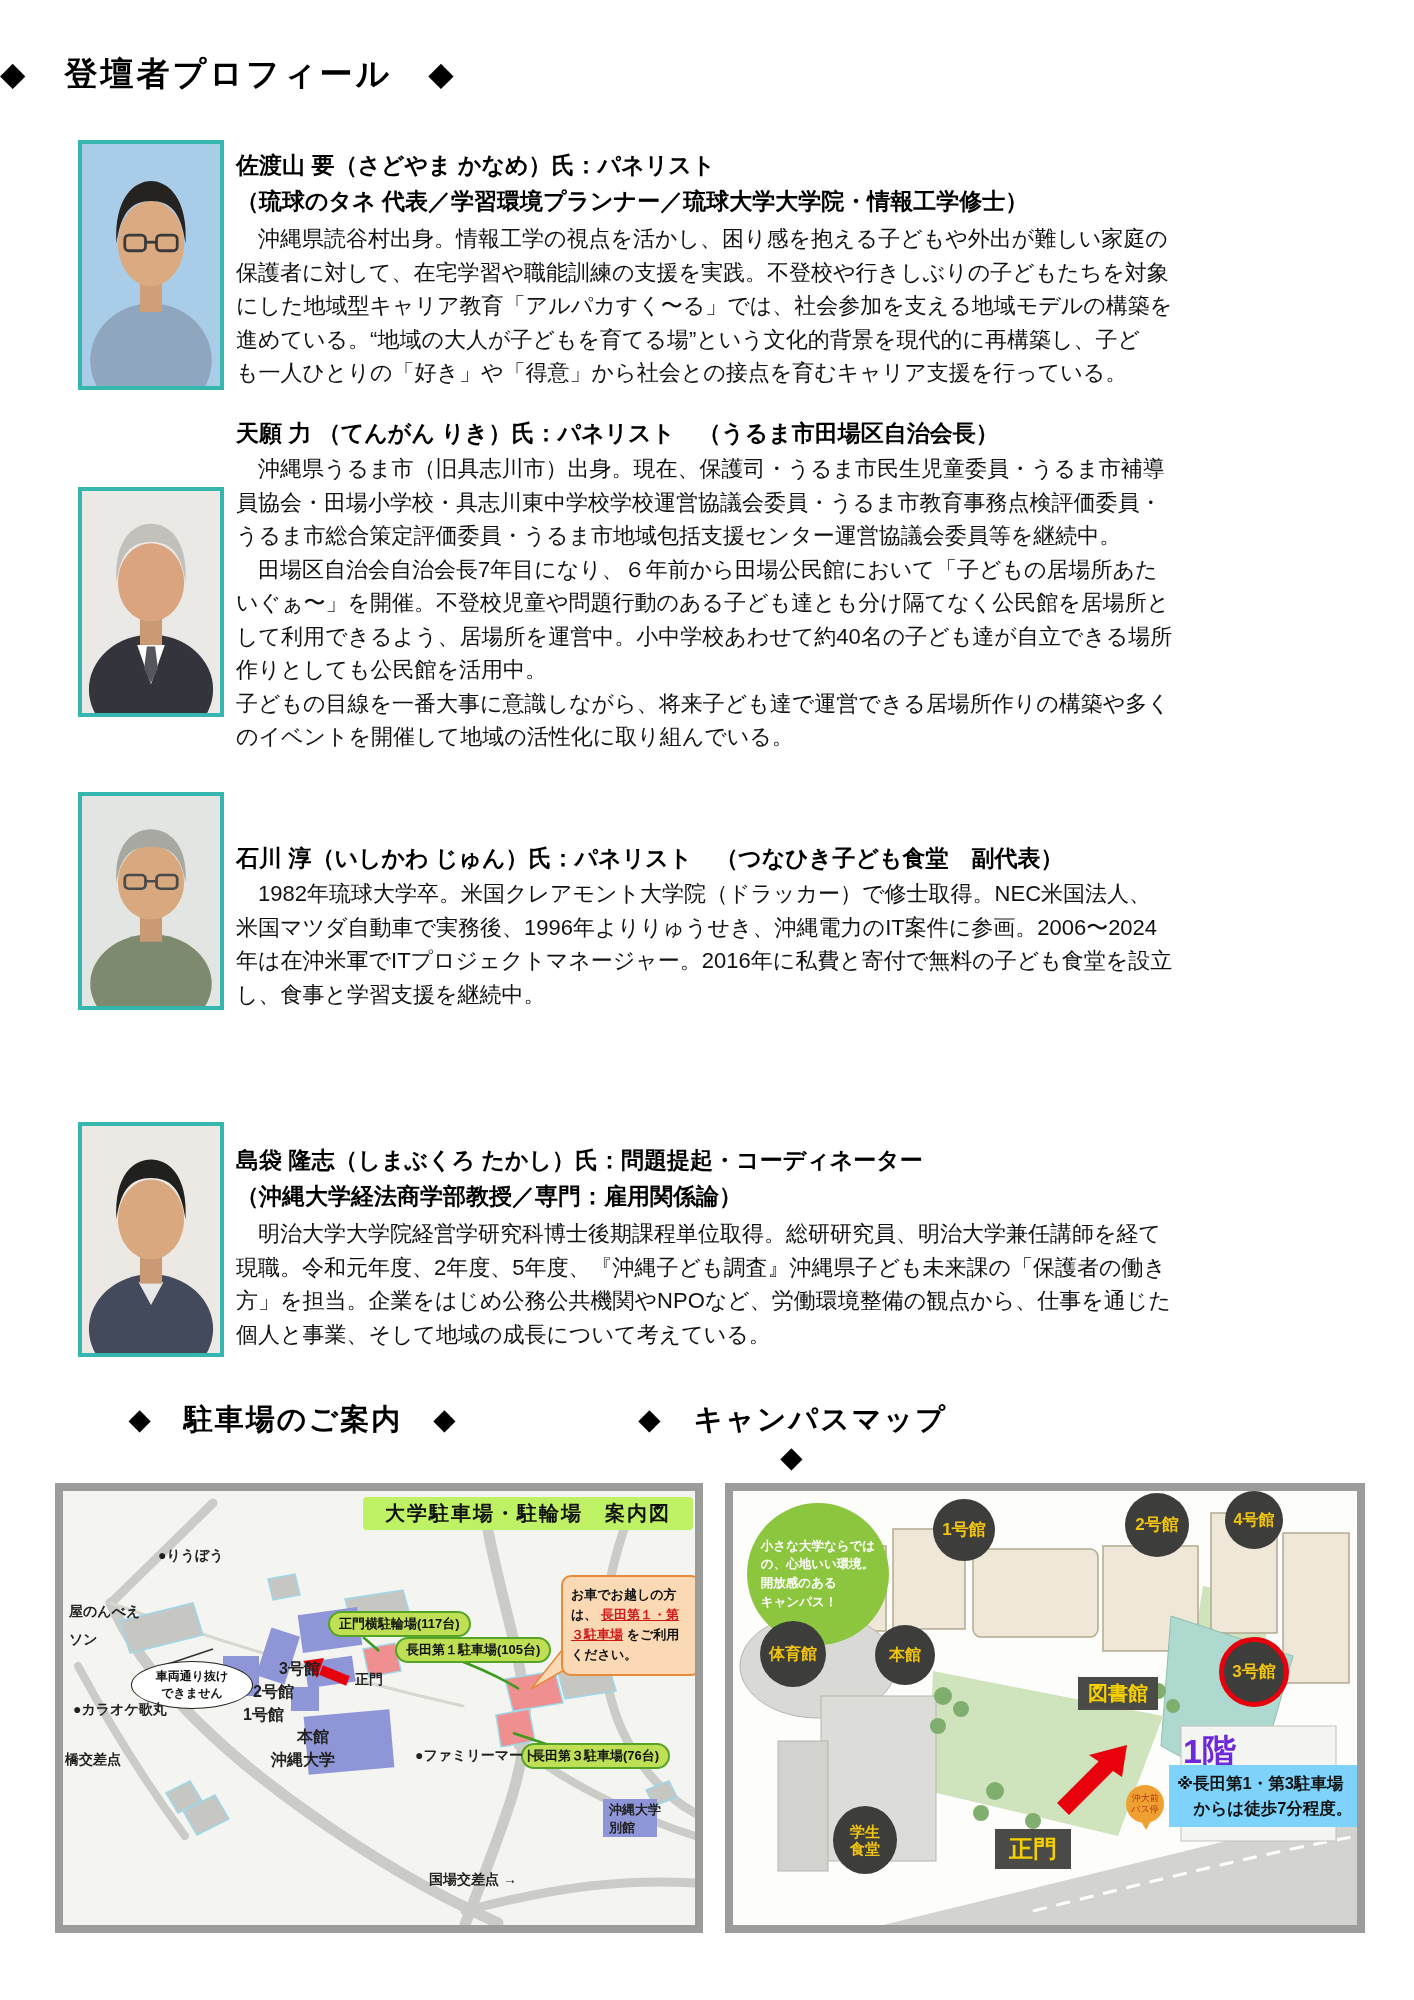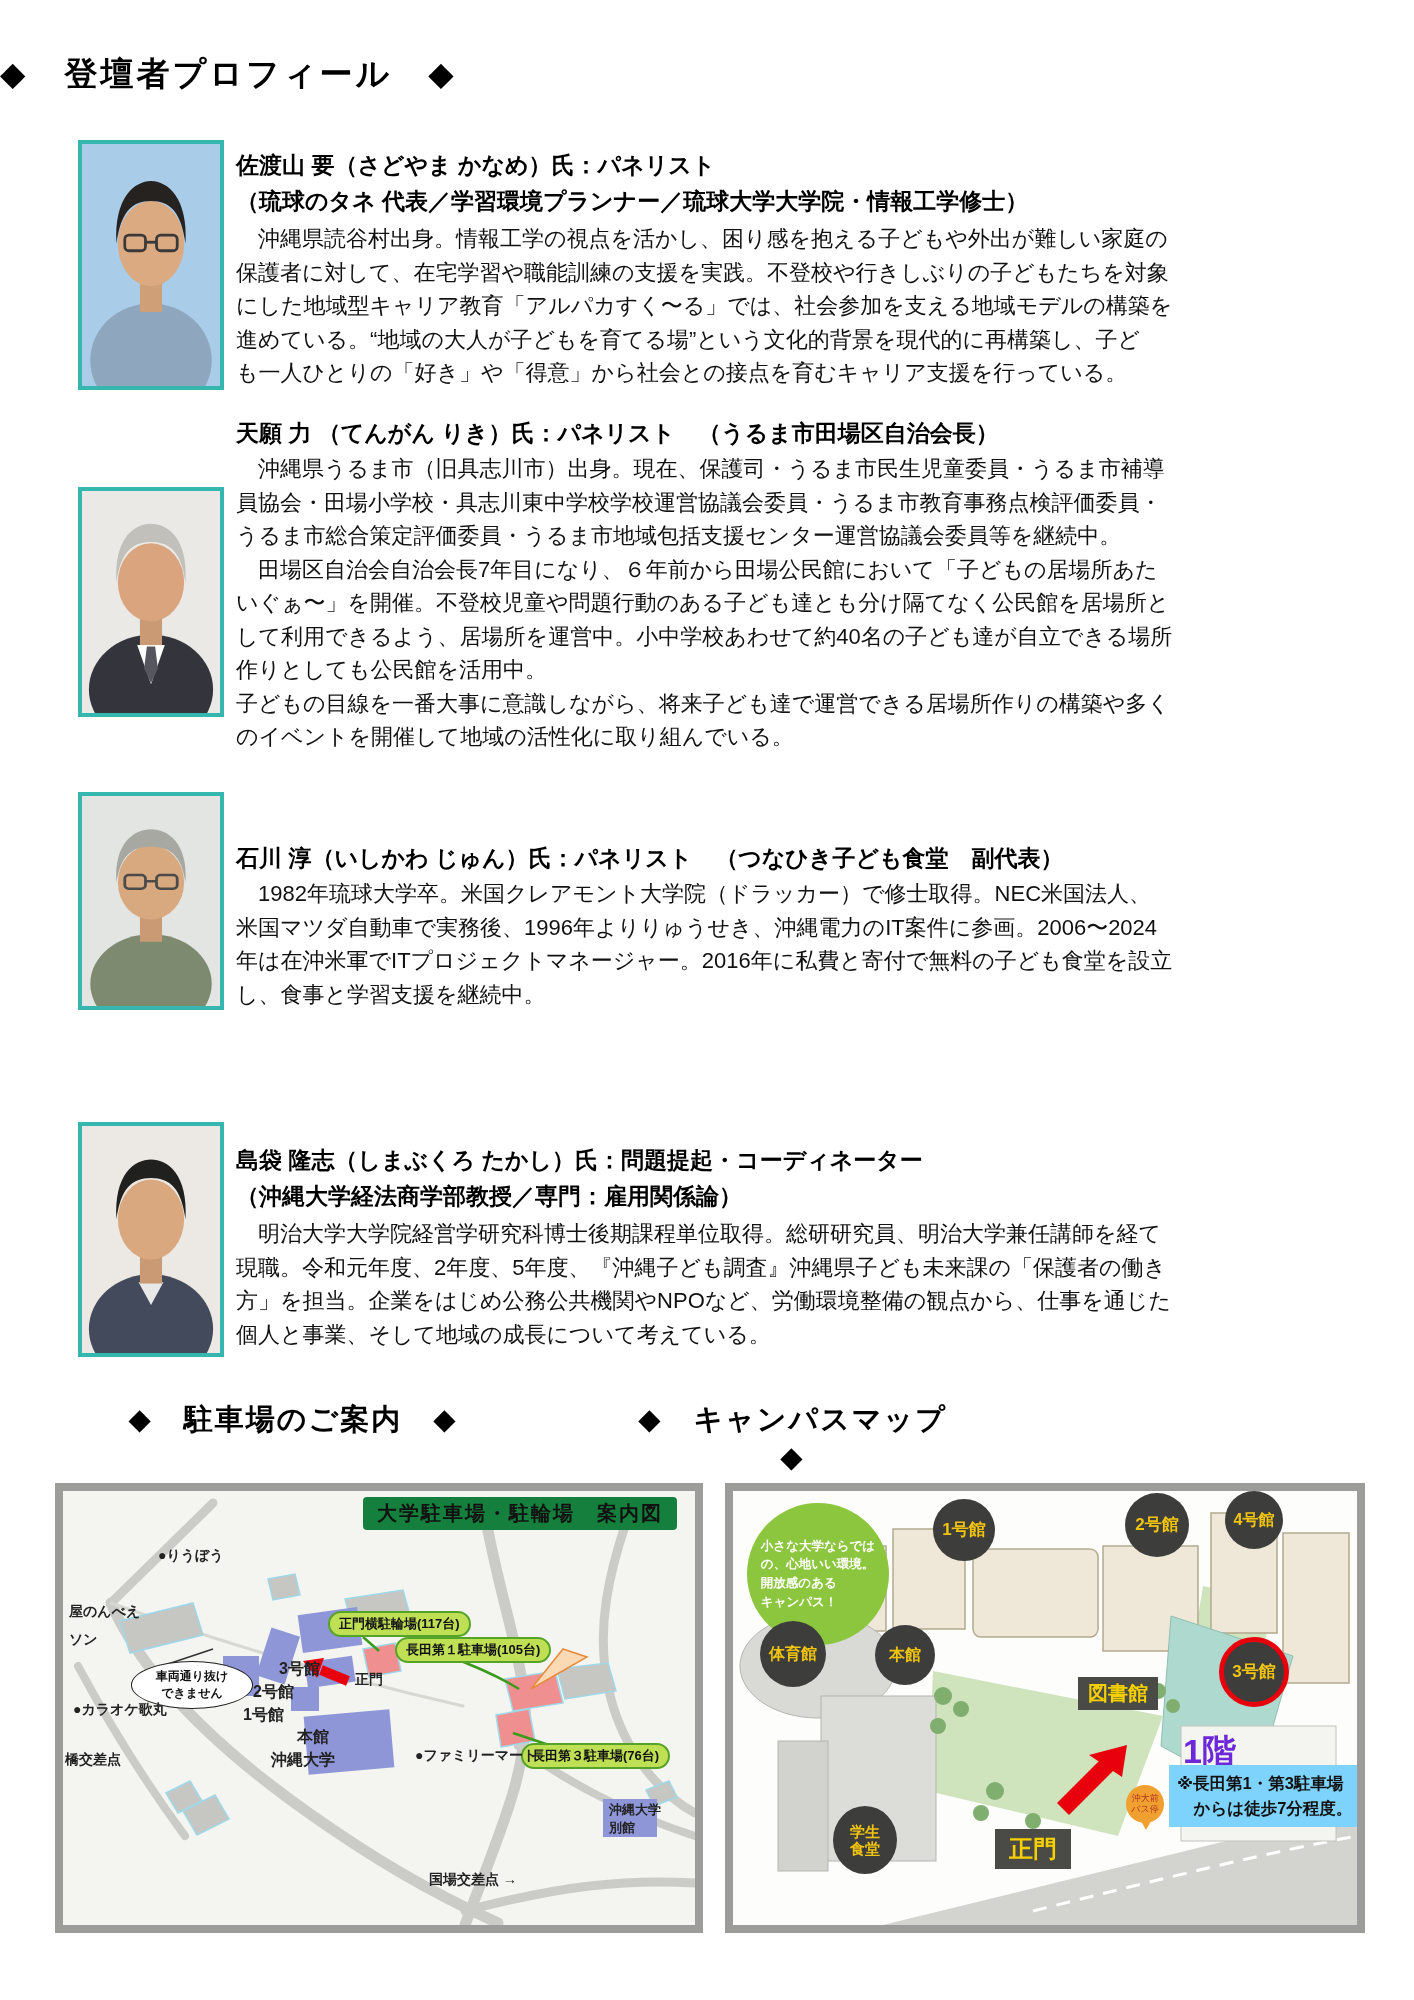--- a/index.html
+++ b/index.html
@@ -16,22 +16,22 @@
          white-space:pre-line;color:#111;}
   
   .sec-head{position:absolute;top:1400px;font-size:29px;font-weight:bold;letter-spacing:2px;
             text-align:center;color:#000;}
   
   .map-frame{position:absolute;top:1483px;height:450px;border:8px solid #9c9c9a;
              box-sizing:border-box;overflow:hidden;}
   .pmap{left:55px;width:648px;background:#f4f4f1;}
   .cmap{left:725px;width:640px;background:#fdfdfb;}
   .map-inner{position:absolute;left:0;top:0;}
-  .pmap-title{position:absolute;left:300px;top:6px;background:#15803d;border-radius:4px;
-              padding:3px 14px;font-size:20px;font-weight:bold;letter-spacing:2px;white-space:nowrap;}
+  .pmap-title{position:absolute;left:300px;top:6px;background:#bef264;border-radius:4px;
+              padding:3px 22px;font-size:20px;font-weight:bold;letter-spacing:2px;white-space:nowrap;}
   .m-label{position:absolute;font-size:14px;font-weight:bold;color:#222;white-space:nowrap;}
   .m-label.big{font-size:16px;}
   .preline{white-space:pre-line;}
   .pill{position:absolute;background:#bfdf54;border:2px solid #55a327;border-radius:15px;
         font-size:13px;font-weight:bold;padding:2px 9px;white-space:nowrap;color:#111;}
   .callout{position:absolute;left:498px;top:84px;width:120px;background:#fbd9b5;
            border:2px solid #e78b3a;border-radius:10px;padding:8px 8px;font-size:13px;
            font-weight:bold;line-height:1.55;}
   .callout .red{color:#d01818;text-decoration:underline;}
   .oval-note{position:absolute;left:68px;top:170px;width:112px;background:#fff;
@@ -198,20 +198,25 @@
     <div class="m-label big" style="left:108px;top:176px;">4号館</div>
     <div class="m-label big" style="left:216px;top:168px;">3号館</div>
     <div class="m-label big" style="left:190px;top:191px;">2号館</div>
     <div class="m-label big" style="left:180px;top:214px;">1号館</div>
     <div class="m-label big" style="left:234px;top:236px;">本館</div>
     <div class="m-label big" style="left:208px;top:259px;">沖縄大学</div>
     <div class="m-label" style="left:292px;top:180px;">正門</div>
     <div class="pill" style="left:265px;top:120px;">正門横駐輪場(117台)</div>
     <div class="pill" style="left:332px;top:146px;">長田第１駐車場(105台)</div>
     <div class="pill" style="left:458px;top:252px;">長田第３駐車場(76台)</div>
+    <div class="callout">
+      <span>お車でお越しの方は、</span>
+      <span class="red">長田第１・第３駐車場</span>
+      <span>をご利用ください。</span>
+    </div>
     <div class="oval-note preline">車両通り抜け
 できません</div>
     <div class="m-label" style="left:10px;top:210px;">●カラオケ歌丸</div>
     <div class="m-label" style="left:2px;top:260px;">橋交差点</div>
     <div class="m-label" style="left:352px;top:256px;">●ファミリーマート</div>
     <div class="m-label preline" style="left:546px;top:310px;font-size:13px;">沖縄大学
 別館</div>
     <div class="m-label" style="left:366px;top:380px;">国場交差点 →</div>
   </div>
 

